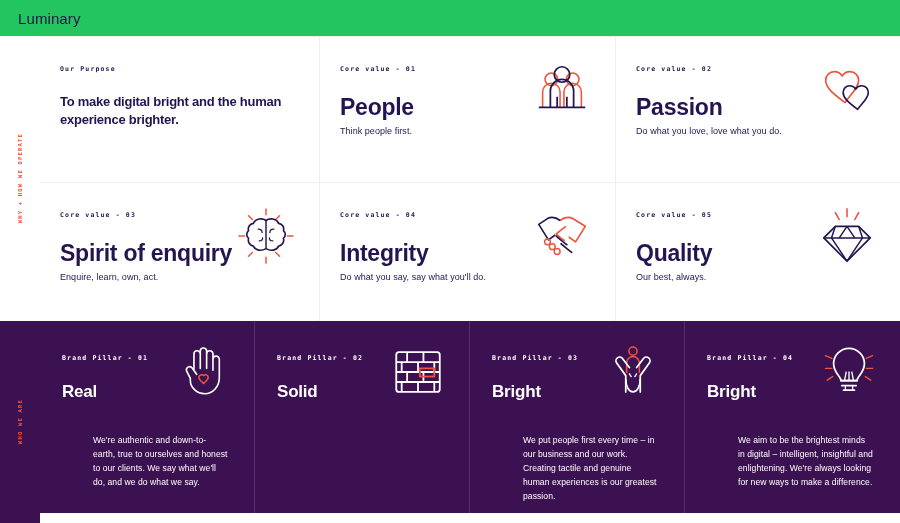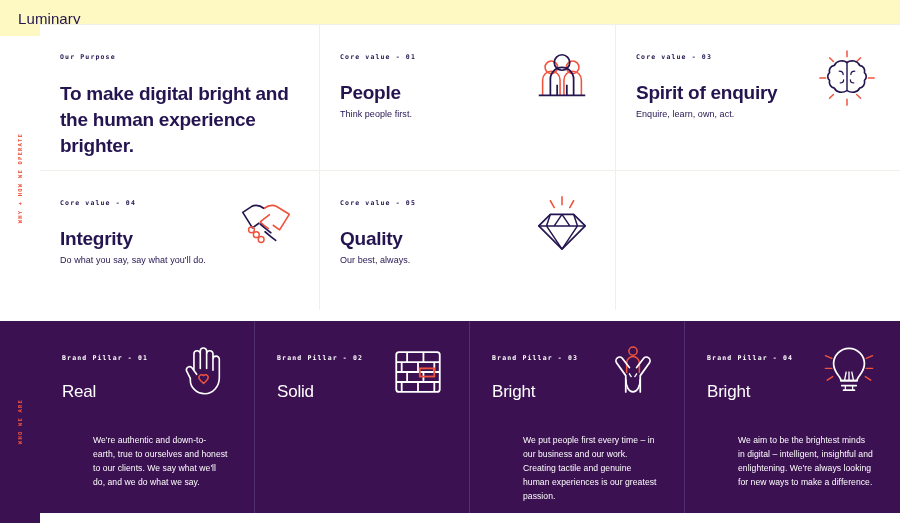--- a/index.html
+++ b/index.html
@@ -10,21 +10,21 @@
     color: #241450;
   }
   .page { position: relative; width: 900px; height: 523px; }
 
   
   .header {
     height: 36px;
     display: flex;
     align-items: center;
     padding-left: 18px;
-    background: #fef9c3;
+    background: #22c55e;
   }
   .logo {
     font-size: 15px;
     font-weight: 500;
     letter-spacing: .1px;
     color: #241450;
   }
 
   
   .rail {
@@ -51,21 +51,21 @@
     font-size: 5.5px;
     font-weight: 700;
     letter-spacing: 1.2px;
     color: #F0523C;
     white-space: nowrap;
   }
 
   
   .values {
     position: absolute;
-    left: 40px; top: 24px;
+    left: 40px; top: 36px;
     width: 860px; height: 285px;
     border-top: 1px solid #F2EFEA;
     display: grid;
     grid-template-columns: 280px 296px 284px;
     grid-template-rows: 146px 139px;
     background: #ffffff;
   }
   .vcell {
     position: relative;
     padding: 28px 24px 0 20px;
@@ -78,28 +78,28 @@
 
   .eyebrow {
     font-family: "DejaVu Sans Mono", monospace;
     font-size: 6.5px;
     font-weight: 700;
     letter-spacing: 1.15px;
     color: #241450;
     margin-bottom: 20px;
   }
   .vtitle {
-    font-size: 19px;
+    font-size: 23px;
     font-weight: 700;
     line-height: 1.25;
     letter-spacing: -.25px;
     color: #241450;
     max-width: 230px;
   }
-  .vtitle.big { font-size: 19px; line-height: 1.38; }
+  .vtitle.big { font-size: 13px; line-height: 1.38; }
   .vdesc {
     margin-top: 4px;
     font-size: 9px;
     font-weight: 400;
     color: #241450;
     letter-spacing: .05px;
   }
   .vicon {
     position: absolute;
     right: 22px; top: 22px;
@@ -126,21 +126,21 @@
   .peyebrow {
     font-family: "DejaVu Sans Mono", monospace;
     font-size: 6.5px;
     font-weight: 700;
     letter-spacing: 1.15px;
     color: #ffffff;
     margin-bottom: 20px;
   }
   .ptitle {
     font-size: 17px;
-    font-weight: 400;
+    font-weight: 700;
     letter-spacing: -.2px;
     color: #ffffff;
   }
   .pdesc {
     margin-top: 32px;
     font-size: 8.6px;
     line-height: 1.62;
     color: #ffffff;
     max-width: 160px;
     letter-spacing: .05px;
@@ -189,20 +189,31 @@
           <path d="M12 50V34c0-5 4-9 9-9s9 4 9 9v16" stroke="#F0523C" stroke-width="1.6"></path>
           <path d="M34 50V34c0-5 4-9 9-9s9 4 9 9v16" stroke="#F0523C" stroke-width="1.6"></path>
           <circle cx="32" cy="16" r="8" stroke="#241450" stroke-width="1.8"></circle>
           <path d="M20 50V33c0-6.6 5.4-12 12-12s12 5.4 12 12v17" stroke="#241450" stroke-width="1.8"></path>
           <path d="M27 50V39M37 50V39" stroke="#241450" stroke-width="1.8"></path>
           <path d="M8 50h48" stroke="#241450" stroke-width="1.8"></path>
         </svg>
       </div>
     </div>
 
+    <div class="vcell">
+      <div class="eyebrow">Core value - 02</div>
+      <div class="vtitle">Passion</div>
+      <div class="vdesc">Do what you love, love what you do.</div>
+      <div class="vicon">
+        <svg viewBox="0 0 64 64" fill="none">
+          <path d="M30 45C18 36 10 30 10 22c0-5 4-9 9-9 3.6 0 6.4 1.9 8 4.5C28.6 14.9 31.4 13 35 13c5 0 9 4 9 9 0 8-8 14-14 23z" stroke="#F0523C" stroke-width="1.7" stroke-linejoin="round"></path>
+          <path d="M43 52c-9-7-15-11.5-15-17.5 0-3.8 3-6.9 6.8-6.9 2.7 0 4.9 1.4 6.2 3.4 1.3-2 3.5-3.4 6.2-3.4 3.8 0 6.8 3.1 6.8 6.9C54 40.5 48 45 43 52z" stroke="#241450" stroke-width="1.7" stroke-linejoin="round"></path>
+        </svg>
+      </div>
+    </div>
 
     <div class="vcell">
       <div class="eyebrow">Core value - 03</div>
       <div class="vtitle">Spirit of enquiry</div>
       <div class="vdesc">Enquire, learn, own, act.</div>
       <div class="vicon">
         <svg viewBox="0 0 64 64" fill="none">
           <g stroke="#F0523C" stroke-width="1.5" stroke-linecap="round">
             <path d="M32 4v6M32 54v6M14 11l4 4M46 11l-4 4M14 53l4-4M46 53l-4-4M4 32h6M54 32h6"></path>
           </g>

